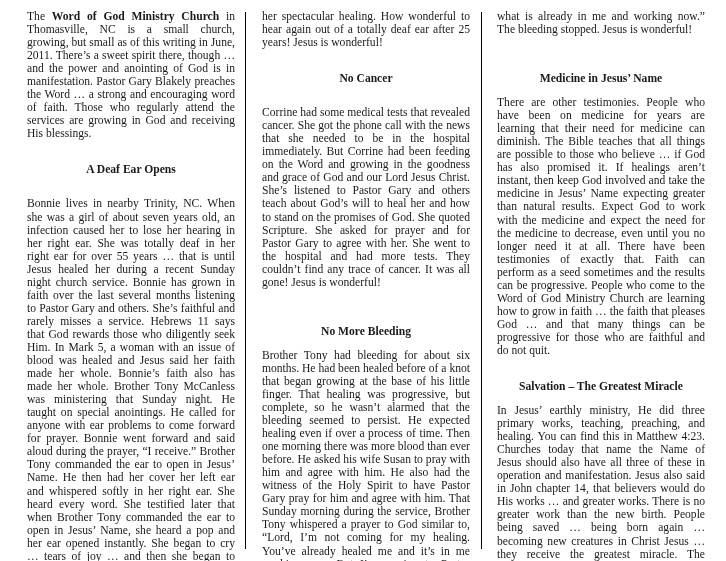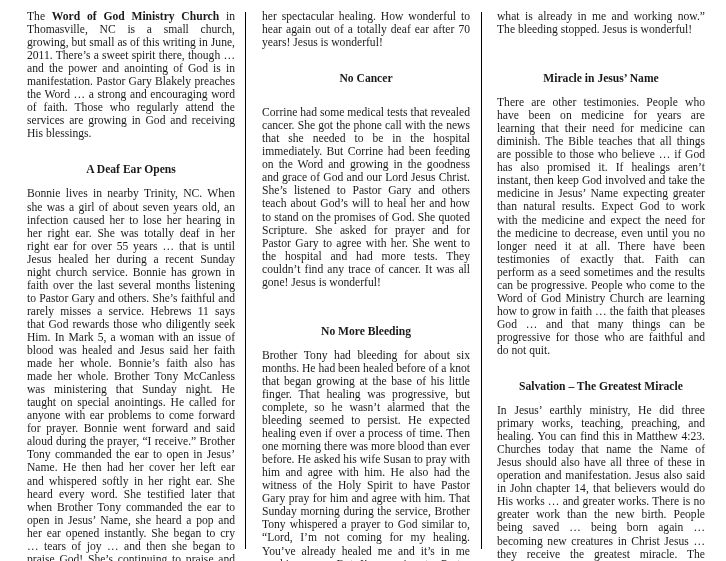--- a/index.html
+++ b/index.html
@@ -13,35 +13,35 @@
   #c3 { left:497px; }
   .divider { position:absolute; top:12px; height:537px; width:1px; background:#000; }
   #d1 { left:245px; }
   #d2 { left:481px; }
 </style>
 </head>
 <body>
 
 <div id="c1" class="col">
   <p><span>The </span><b>Word of God Ministry Church</b><span> in Thomasville, NC is a small church, growing, but small as of this writing in June, 2011. There’s a sweet spirit there, though … and the power and anointing of God is in manifestation. Pastor Gary Blakely preaches the Word … a strong and encouraging word of faith. Those who regularly attend the services are growing in God and receiving His blessings.</span></p>
-  <h3 style="margin-top:23px;margin-bottom:11px">A Deaf Ear Opens</h3>
+  <h3 style="margin-top:23px;margin-bottom:21px">A Deaf Ear Opens</h3>
   <p>Bonnie lives in nearby Trinity, NC. When she was a girl of about seven years old, an infection caused her to lose her hearing in her right ear. She was totally deaf in her right ear for over 55 years … that is until Jesus healed her during a recent Sunday night church service. Bonnie has grown in faith over the last several months listening to Pastor Gary and others. She’s faithful and rarely misses a service. Hebrews 11 says that God rewards those who diligently seek Him. In Mark 5, a woman with an issue of blood was healed and Jesus said her faith made her whole. Bonnie’s faith also has made her whole. Brother Tony McCanless was ministering that Sunday night. He taught on special anointings. He called for anyone with ear problems to come forward for prayer. Bonnie went forward and said aloud during the prayer, “I receive.” Brother Tony commanded the ear to open in Jesus’ Name. He then had her cover her left ear and whispered softly in her right ear. She heard every word. She testified later that when Brother Tony commanded the ear to open in Jesus’ Name, she heard a pop and her ear opened instantly. She began to cry … tears of joy … and then she began to praise God! She’s continuing to praise and thank God for</p>
 </div>
 
 <div id="d1" class="divider"></div>
 
 <div id="c2" class="col">
-  <p>her spectacular healing. How wonderful to hear again out of a totally deaf ear after 70 years! Jesus is wonderful!</p>
+  <p>her spectacular healing. How wonderful to hear again out of a totally deaf ear after 25 years! Jesus is wonderful!</p>
   <h3 style="margin-top:23px;margin-bottom:21px">No Cancer</h3>
   <p>Corrine had some medical tests that revealed cancer. She got the phone call with the news that she needed to be in the hospital immediately. But Corrine had been feeding on the Word and growing in the goodness and grace of God and our Lord Jesus Christ. She’s listened to Pastor Gary and others teach about God’s will to heal her and how to stand on the promises of God. She quoted Scripture. She asked for prayer and for Pastor Gary to agree with her. She went to the hospital and had more tests. They couldn’t find any trace of cancer. It was all gone! Jesus is wonderful!</p>
   <h3 style="margin-top:36px;margin-bottom:11px">No More Bleeding</h3>
   <p>Brother Tony had bleeding for about six months. He had been healed before of a knot that began growing at the base of his little finger. That healing was progressive, but complete, so he wasn’t alarmed that the bleeding seemed to persist. He expected healing even if over a process of time. Then one morning there was more blood than ever before. He asked his wife Susan to pray with him and agree with him. He also had the witness of the Holy Spirit to have Pastor Gary pray for him and agree with him. That Sunday morning during the service, Brother Tony whispered a prayer to God similar to, “Lord, I’m not coming for my healing. You’ve already healed me and it’s in me working now. But I’m coming to Pastor Gary for him to agree with me and to add his anointing to</p>
 </div>
 
 <div id="d2" class="divider"></div>
 
 <div id="c3" class="col">
   <p>what is already in me and working now.” The bleeding stopped. Jesus is wonderful!</p>
-  <h3 style="margin-top:36px;margin-bottom:11px">Miracle in Jesus’ Name</h3>
+  <h3 style="margin-top:36px;margin-bottom:11px">Medicine in Jesus’ Name</h3>
   <p>There are other testimonies. People who have been on medicine for years are learning that their need for medicine can diminish. The Bible teaches that all things are possible to those who believe … if God has also promised it. If healings aren’t instant, then keep God involved and take the medicine in Jesus’ Name expecting greater than natural results. Expect God to work with the medicine and expect the need for the medicine to decrease, even until you no longer need it at all. There have been testimonies of exactly that. Faith can perform as a seed sometimes and the results can be progressive. People who come to the Word of God Ministry Church are learning how to grow in faith … the faith that pleases God … and that many things can be progressive for those who are faithful and do not quit.</p>
   <h3 style="margin-top:23px;margin-bottom:11px">Salvation – The Greatest Miracle</h3>
   <p>In Jesus’ earthly ministry, He did three primary works, teaching, preaching, and healing. You can find this in Matthew 4:23. Churches today that name the Name of Jesus should also have all three of these in operation and manifestation. Jesus also said in John chapter 14, that believers would do His works … and greater works. There is no greater work than the new birth. People being saved … being born again … becoming new creatures in Christ Jesus … they receive the greatest miracle. The spiritual works are greater than the physical works, but often the</p>
 </div>
 
 </body></html>

